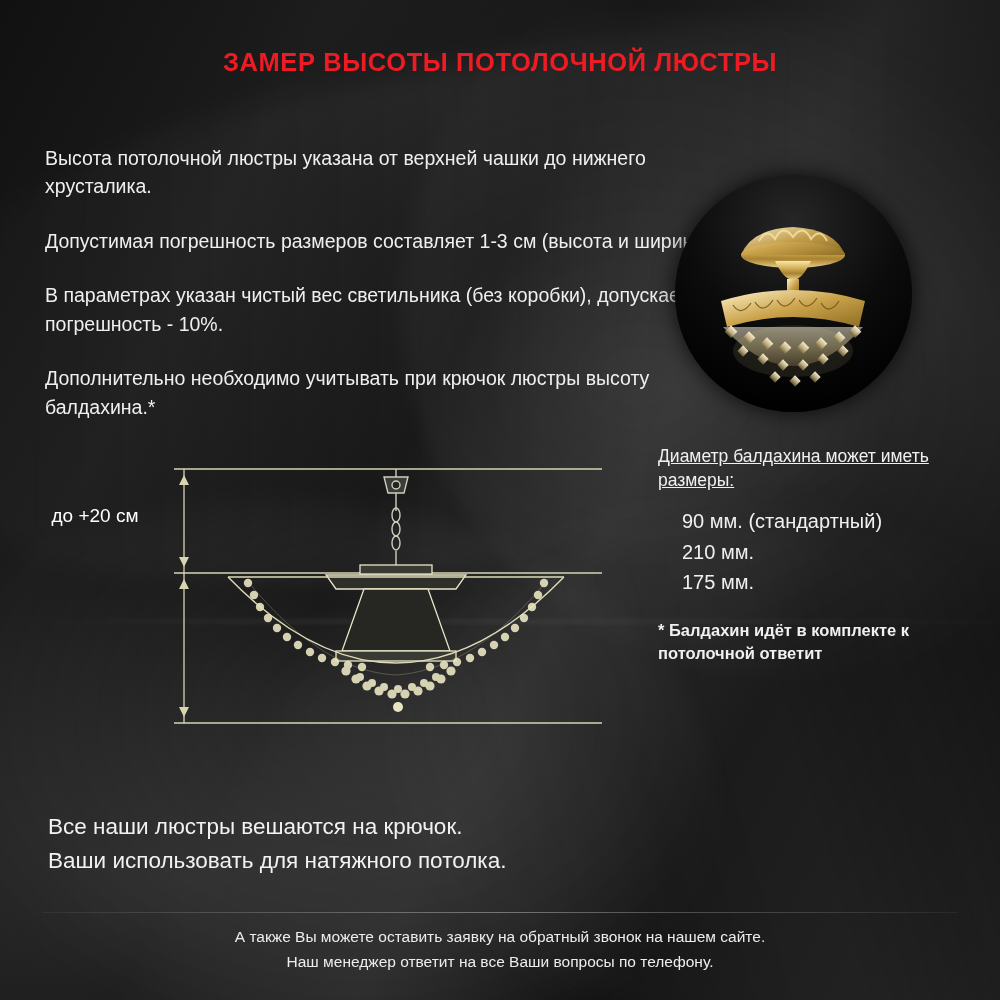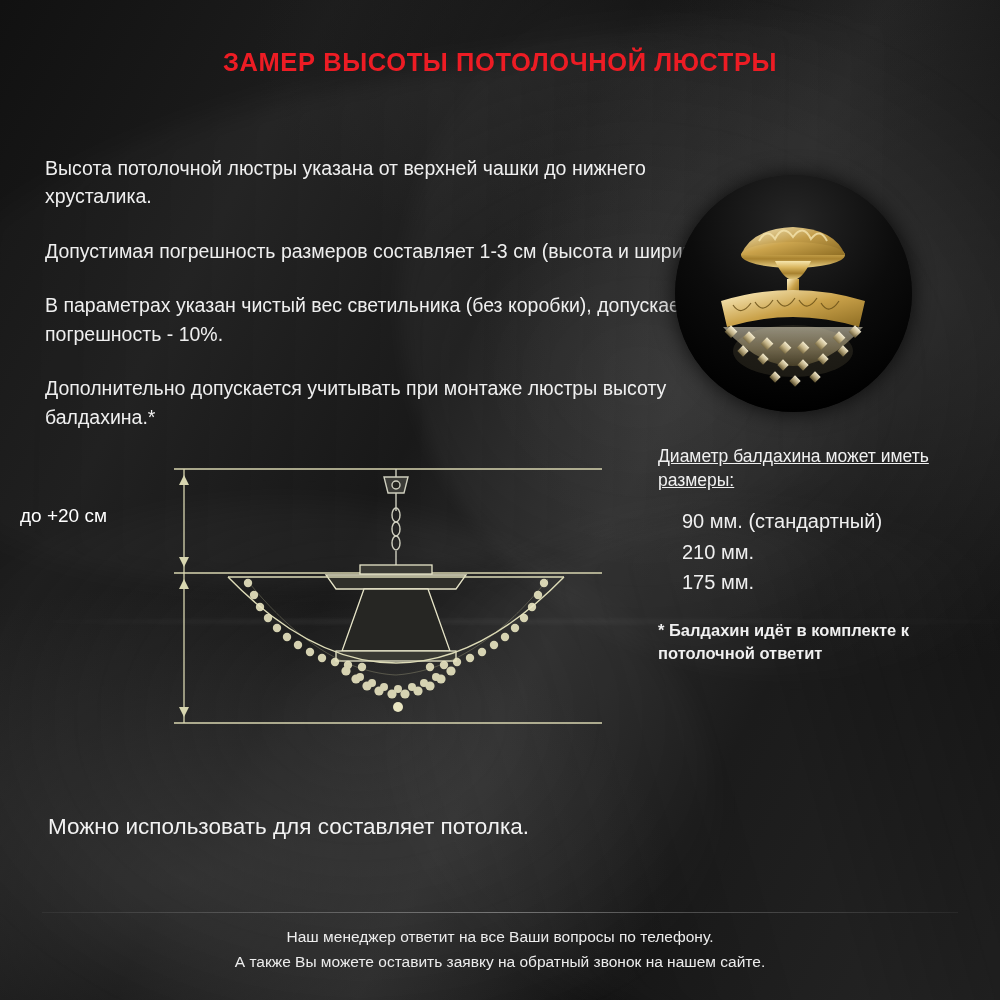--- a/index.html
+++ b/index.html
@@ -72,21 +72,21 @@
   }
 
   
   .body-text {
     position: absolute;
     left: 45px; top: 140px; width: 710px;
     color: #efefef;
     font-size: 19.5px;
     line-height: 1.46;
   }
-  .body-text p { margin: 14px 0 26px 0; }
+  .body-text p { margin: 4px 0 26px 0; }
   .body-text p:last-child { margin-bottom: 0; }
 
   
   .photo-circle {
     position: absolute;
     left: 675px; top: 175px;
     width: 237px; height: 237px;
     border-radius: 50%;
     overflow: hidden;
     background: radial-gradient(circle at 50% 18%, #1b1b1b 0%, #090909 60%, #000 100%);
@@ -101,21 +101,21 @@
     color: #f0f0f0;
   }
   .rc-lead { font-size: 17.5px; line-height: 1.35; margin-bottom: 14px; text-decoration: underline; }
   .rc-sizes { font-size: 20px; line-height: 1.52; margin-left: 24px; }
   .rc-note { margin-top: 22px; font-size: 16.5px; font-weight: bold; line-height: 1.35; }
 
   
   .diagram { position: absolute; left: 150px; top: 455px; width: 470px; height: 290px; }
   .dim-label-top {
     position: absolute; left: 20px; top: 505px; width: 150px;
-    text-align: left; color: #fff; font-size: 19px;
+    text-align: center; color: #fff; font-size: 19px;
   }
   .dim-label-bottom {
     position: absolute; left: 20px; top: 600px; width: 150px;
     text-align: right; color: #fff; font-size: 17px; line-height: 1.35;
   }
 
   
   .bottom-text {
     position: absolute; left: 48px; top: 810px; width: 880px;
     color: #f2f2f2; font-size: 22.5px; line-height: 1.5;
@@ -142,21 +142,21 @@
   <div class="swoosh sw5"></div>
 
   <div class="title-block">
     <div class="title-main">ЗАМЕР ВЫСОТЫ ПОТОЛОЧНОЙ ЛЮСТРЫ</div>
   </div>
 
   <div class="body-text">
     <p>Высота потолочной люстры указана от верхней чашки до нижнего хрусталика.</p>
     <p>Допустимая погрешность размеров составляет 1-3 см (высота и ширина).</p>
     <p>В параметрах указан чистый вес светильника (без коробки), допускается погрешность - 10%.</p>
-    <p>Дополнительно допускается учитывать при монтаже люстры  высоту балдахина.*</p>
+    <p>Дополнительно необходимо учитывать при крючок люстры  высоту балдахина.*</p>
   </div>
 
   <div class="photo-circle">
     <svg width="237" height="237" viewBox="0 0 237 237">
       <defs>
         <radialGradient id="bgG" cx="50%" cy="20%" r="80%">
           <stop offset="0%" stop-color="#262626"></stop>
           <stop offset="55%" stop-color="#0c0c0c"></stop>
           <stop offset="100%" stop-color="#000"></stop>
         </radialGradient>
@@ -324,22 +324,23 @@
         <circle cx="286" cy="222" r="4"></circle>
       </g>
 
       <g fill="#e9e5c1">
         <circle cx="248" cy="252" r="5"></circle>
       </g>
     </svg>
   </div>
 
   <div class="bottom-text">
-    <div>Можно использовать для составляет потолка.</div>
+    <div>Все наши люстры вешаются на крючок.</div>
+    <div>Ваши использовать для натяжного потолка.</div>
   </div>
 
   <div class="footer-rule"></div>
   <div class="footer">
+    <div>А также Вы  можете оставить заявку на обратный звонок на нашем сайте.</div>
     <div>Наш менеджер ответит на все Ваши вопросы по телефону.</div>
-    <div>А также Вы  можете оставить заявку на обратный звонок на нашем сайте.</div>
   </div>
 
 </div>
 
 </body></html>

